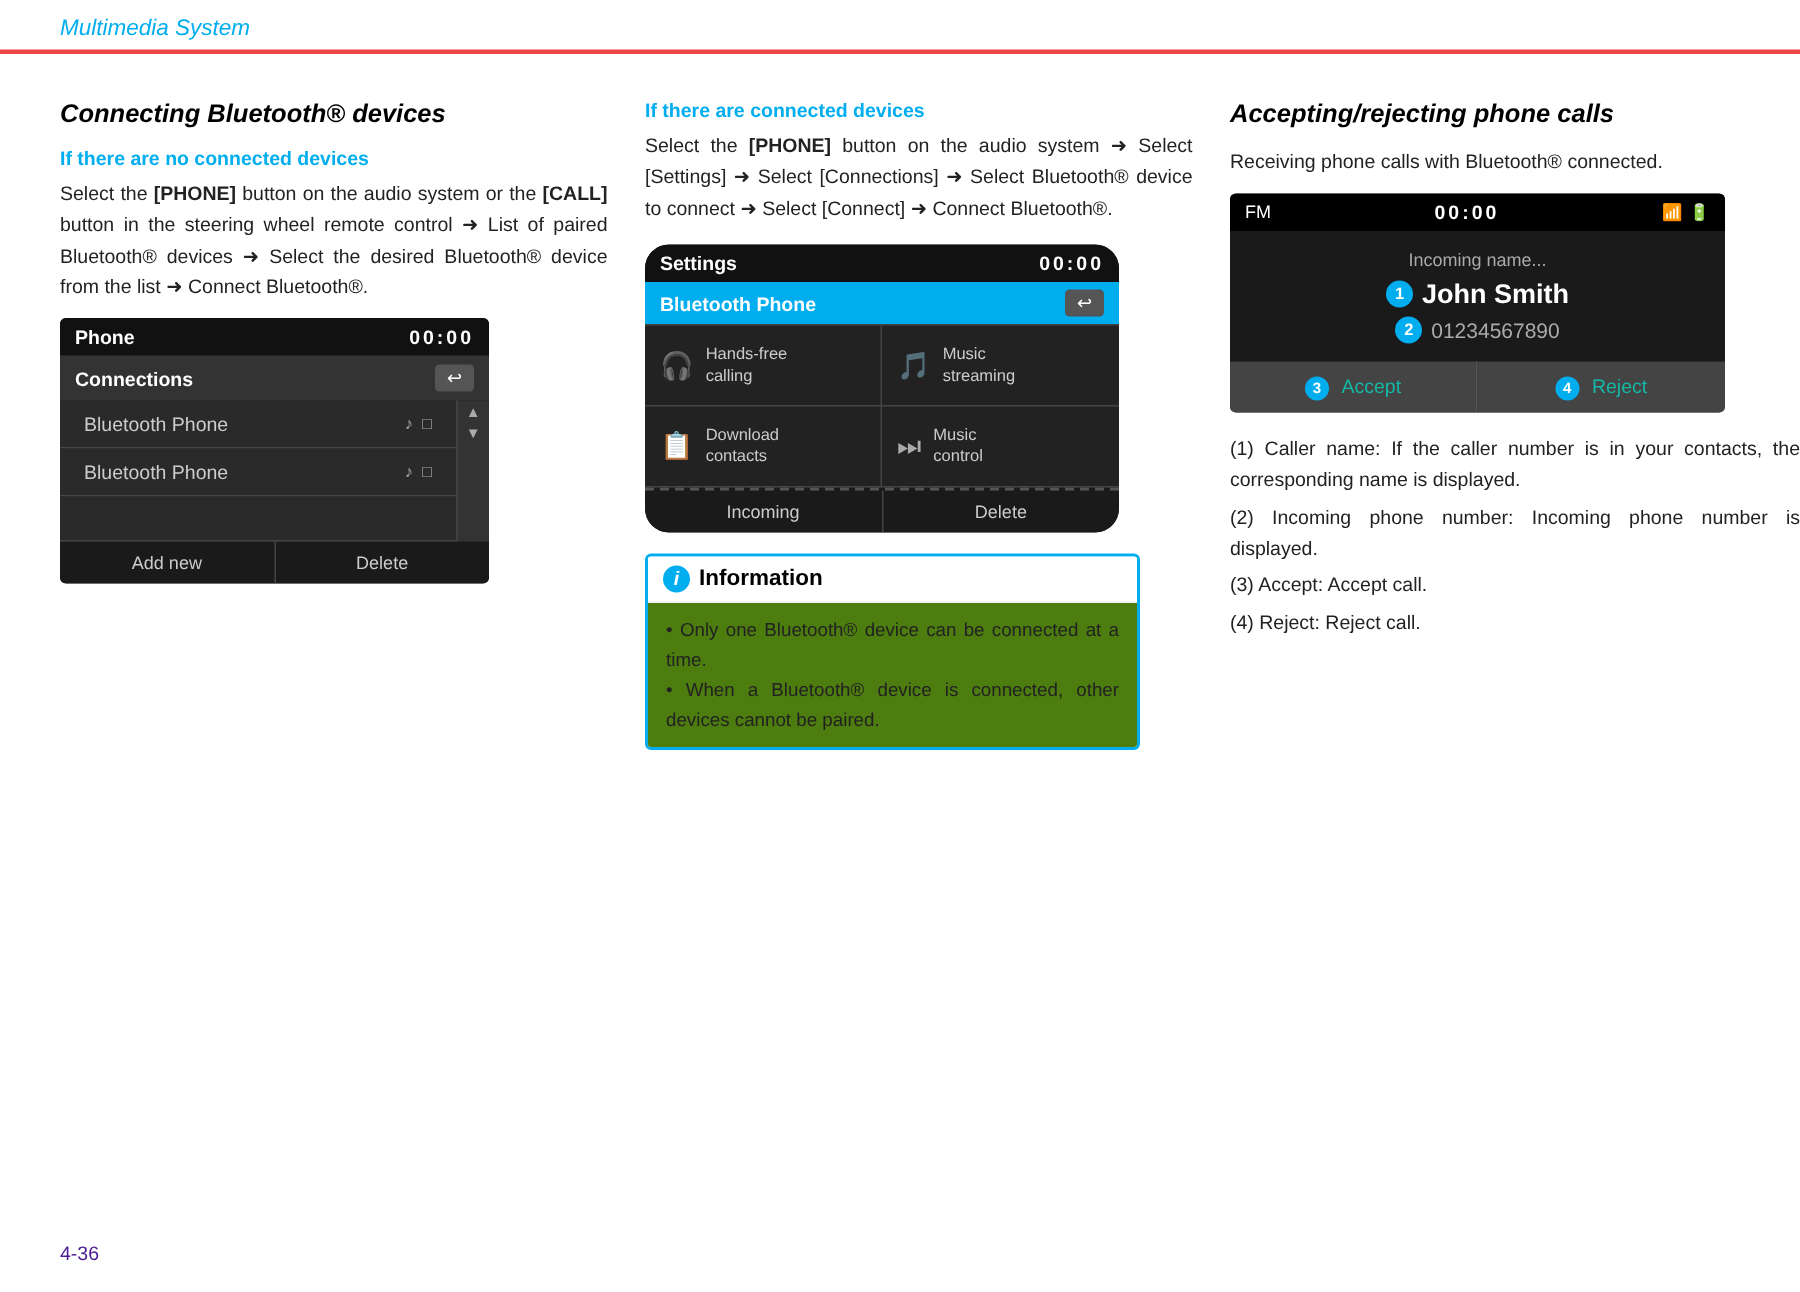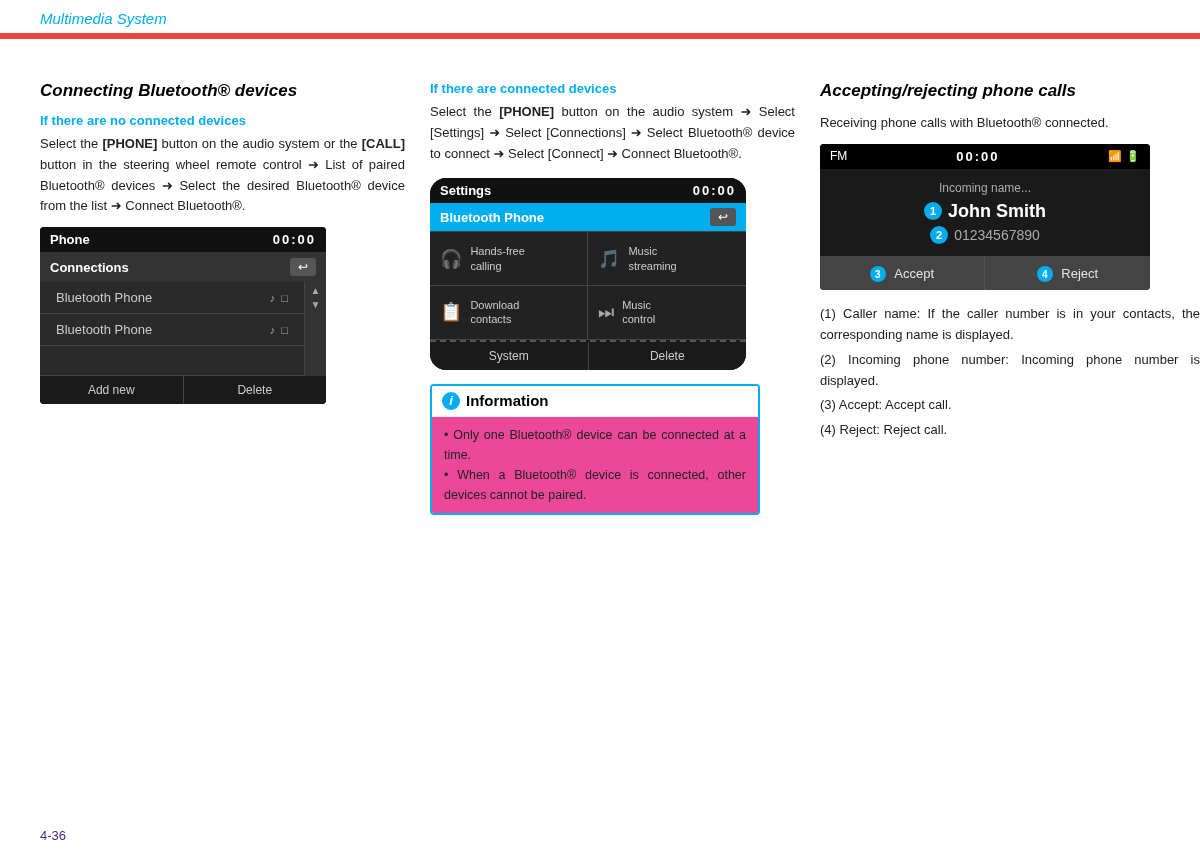--- a/index.html
+++ b/index.html
@@ -10,22 +10,22 @@
       min-height: 861px;
       position: relative;
       overflow: hidden;
     }
 
     
     .header {
       display: flex;
       align-items: center;
       padding: 10px 40px 0 40px;
-      border-bottom: 6px solid #ef4444;
-      margin-bottom: 12px;
+      border-bottom: 3px solid #ef4444;
+      margin-bottom: 0;
     }
     .header-title {
       color: #00aeef;
       font-size: 15px;
       font-style: italic;
       padding-bottom: 6px;
     }
 
     
     .main-content {
@@ -277,21 +277,21 @@
       justify-content: center;
       flex-shrink: 0;
     }
     .info-title {
       font-size: 15px;
       font-weight: bold;
       color: #000;
     }
     .info-body {
       padding: 8px 12px;
-      background: #ec4899;
+      background: #4d7c0f;
     }
     .info-bullet {
       font-size: 12.5px;
       line-height: 1.6;
       color: #222;
       text-align: justify;
     }
     .info-bullet::before {
       content: "• ";
     }
@@ -383,21 +383,21 @@
       text-align: center;
       padding: 8px;
       border-right: 1px solid #555;
     }
     .call-reject {
       background: #444;
       text-align: center;
       padding: 8px;
     }
     .call-btn-label {
-      color: #e5e5e5;
+      color: #14b8a6;
       font-size: 13px;
     }
     .call-btn-number {
       background: #00aeef;
       color: #fff;
       font-size: 10px;
       font-weight: bold;
       width: 16px;
       height: 16px;
       border-radius: 50%;
@@ -513,21 +513,21 @@
         <div class="settings-grid-item">
           <span class="settings-icon">📋</span>
           <span class="settings-text">Download<br>contacts</span>
         </div>
         <div class="settings-grid-item">
           <span class="settings-icon">⏭</span>
           <span class="settings-text">Music<br>control</span>
         </div>
       </div>
       <div class="settings-footer">
-        <div class="settings-footer-btn">System</div>
+        <div class="settings-footer-btn">Incoming</div>
         <div class="settings-footer-btn">Delete</div>
       </div>
     </div>
 
     <div class="info-box">
       <div class="info-box-header">
         <span class="info-icon">i</span>
         <span class="info-title">Information</span>
       </div>
       <div class="info-body">

